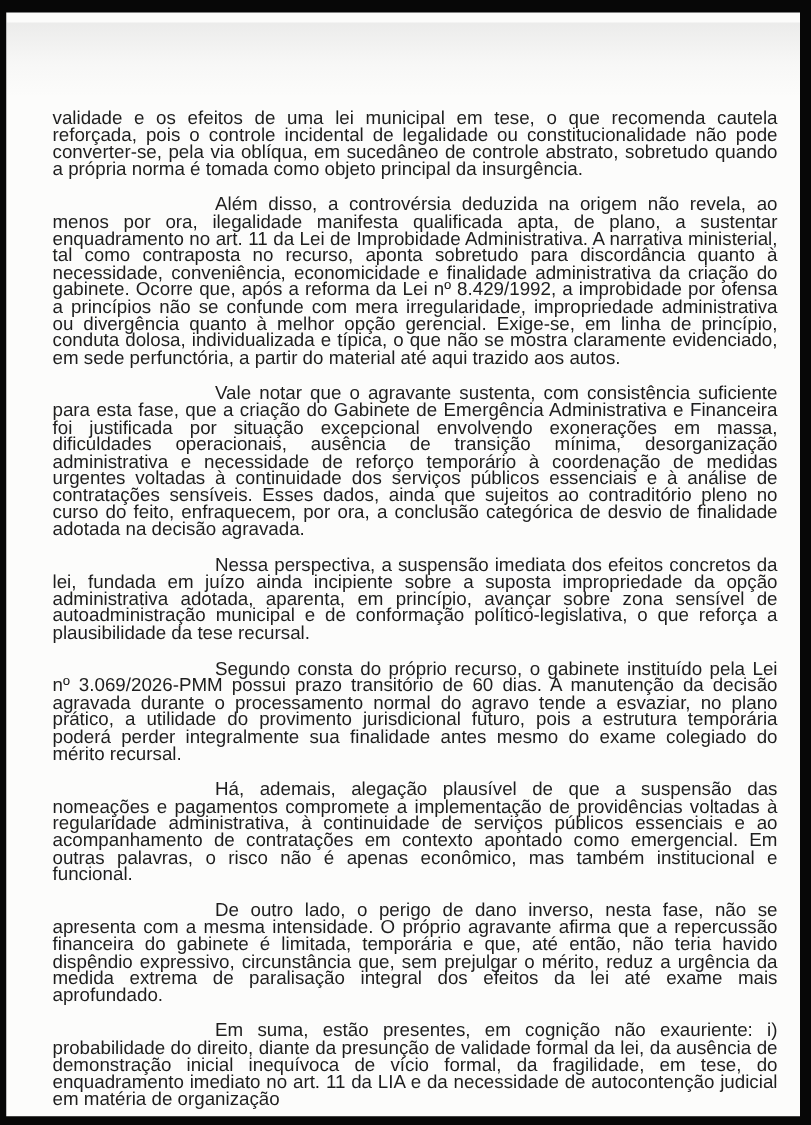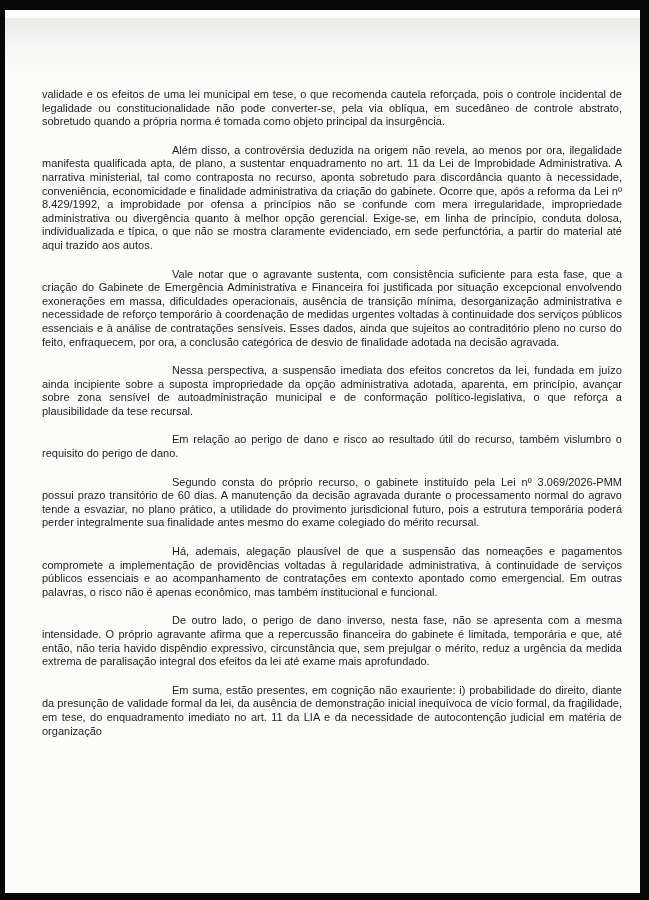--- a/index.html
+++ b/index.html
@@ -12,37 +12,36 @@
     position:absolute;left:5px;top:10px;width:635px;height:883px;
     background:#fcfcfb;
   }
   .page::before{ 
     content:"";position:absolute;left:0;top:8px;width:100%;height:60px;
     background:linear-gradient(180deg,rgba(160,160,160,.18),rgba(160,160,160,.05) 55%,rgba(255,255,255,0));
     pointer-events:none;
   }
   .content{
     position:absolute;left:37px;top:78px;width:580px;
-    font-size:11px;line-height:13.6px;color:#1e1e1e;
+    font-size:15px;line-height:13.6px;color:#1e1e1e;
     text-align:justify;text-justify:inter-word;
   }
   .content p{margin:0 0 15px 0;}
   .content p.indent{text-indent:130px;margin-top:14px;}
   .footer{position:absolute;left:0;bottom:0;width:100%;height:66px;}
 </style>
 </head>
 <body>
 
 <div class="page">
   <div class="content">
     <p>validade e os efeitos de uma lei municipal em tese, o que recomenda cautela reforçada, pois o controle incidental de legalidade ou constitucionalidade não pode converter-se, pela via oblíqua, em sucedâneo de controle abstrato, sobretudo quando a própria norma é tomada como objeto principal da insurgência.</p>
     <p class="indent">Além disso, a controvérsia deduzida na origem não revela, ao menos por ora, ilegalidade manifesta qualificada apta, de plano, a sustentar enquadramento no art. 11 da Lei de Improbidade Administrativa. A narrativa ministerial, tal como contraposta no recurso, aponta sobretudo para discordância quanto à necessidade, conveniência, economicidade e finalidade administrativa da criação do gabinete. Ocorre que, após a reforma da Lei nº 8.429/1992, a improbidade por ofensa a princípios não se confunde com mera irregularidade, impropriedade administrativa ou divergência quanto à melhor opção gerencial. Exige-se, em linha de princípio, conduta dolosa, individualizada e típica, o que não se mostra claramente evidenciado, em sede perfunctória, a partir do material até aqui trazido aos autos.</p>
     <p class="indent">Vale notar que o agravante sustenta, com consistência suficiente para esta fase, que a criação do Gabinete de Emergência Administrativa e Financeira foi justificada por situação excepcional envolvendo exonerações em massa, dificuldades operacionais, ausência de transição mínima, desorganização administrativa e necessidade de reforço temporário à coordenação de medidas urgentes voltadas à continuidade dos serviços públicos essenciais e à análise de contratações sensíveis. Esses dados, ainda que sujeitos ao contraditório pleno no curso do feito, enfraquecem, por ora, a conclusão categórica de desvio de finalidade adotada na decisão agravada.</p>
     <p class="indent">Nessa perspectiva, a suspensão imediata dos efeitos concretos da lei, fundada em juízo ainda incipiente sobre a suposta impropriedade da opção administrativa adotada, aparenta, em princípio, avançar sobre zona sensível de autoadministração municipal e de conformação político-legislativa, o que reforça a plausibilidade da tese recursal.</p>
-    <p class="indent">Em relação ao perigo de dano e risco ao resultado útil do recurso, também vislumbro o requisito do perigo de dano.</p>
     <p class="indent">Segundo consta do próprio recurso, o gabinete instituído pela Lei nº 3.069/2026-PMM possui prazo transitório de 60 dias. A manutenção da decisão agravada durante o processamento normal do agravo tende a esvaziar, no plano prático, a utilidade do provimento jurisdicional futuro, pois a estrutura temporária poderá perder integralmente sua finalidade antes mesmo do exame colegiado do mérito recursal.</p>
     <p class="indent">Há, ademais, alegação plausível de que a suspensão das nomeações e pagamentos compromete a implementação de providências voltadas à regularidade administrativa, à continuidade de serviços públicos essenciais e ao acompanhamento de contratações em contexto apontado como emergencial. Em outras palavras, o risco não é apenas econômico, mas também institucional e funcional.</p>
     <p class="indent">De outro lado, o perigo de dano inverso, nesta fase, não se apresenta com a mesma intensidade. O próprio agravante afirma que a repercussão financeira do gabinete é limitada, temporária e que, até então, não teria havido dispêndio expressivo, circunstância que, sem prejulgar o mérito, reduz a urgência da medida extrema de paralisação integral dos efeitos da lei até exame mais aprofundado.</p>
     <p class="indent">Em suma, estão presentes, em cognição não exauriente: i) probabilidade do direito, diante da presunção de validade formal da lei, da ausência de demonstração inicial inequívoca de vício formal, da fragilidade, em tese, do enquadramento imediato no art. 11 da LIA e da necessidade de autocontenção judicial em matéria de organização</p>
   </div>
 
   <div class="footer">
     
     
     

